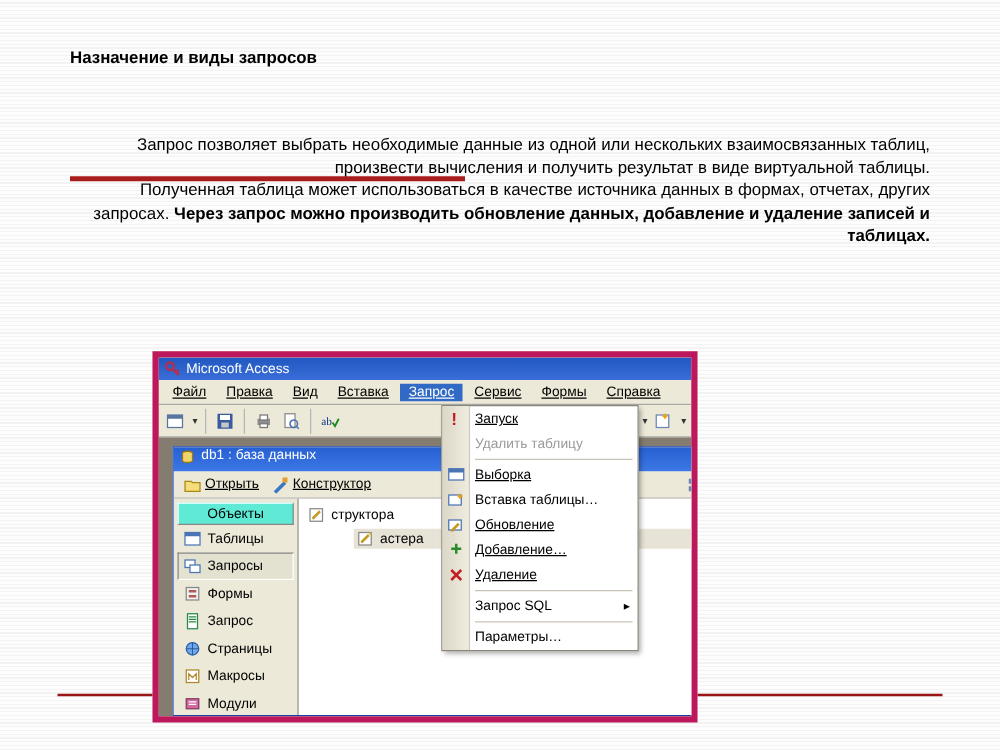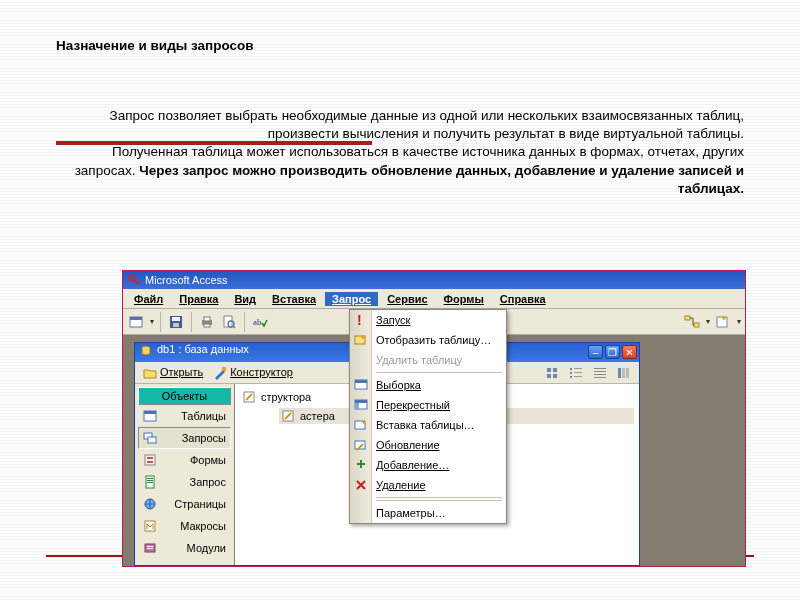--- a/index.html
+++ b/index.html
@@ -48,25 +48,25 @@
     top: 555px;
     width: 708px;
     height: 2px;
     background: #9a1616;
   }
 
   
   .app {
     position: absolute;
     left: 122px;
-    top: 270px;
-    width: 624px;
+    top: 281px;
+    width: 436px;
     height: 297px;
     background: #ece9d8;
-    border: 1px solid #be185d;
+    border: 5px solid #be185d;
     font-family: Tahoma, Arial, sans-serif;
     font-size: 11px;
     z-index: 2;
     overflow: hidden;
   }
   .titlebar {
     height: 18px;
     background: linear-gradient(#2157c0, #3a6ed8);
     color: #fff;
     display: flex; align-items: center;
@@ -77,21 +77,20 @@
     display: inline-flex; align-items: center; justify-content: center;
     margin-right: 4px;
   }
   .menubar {
     height: 20px;
     background: #ece9d8;
     border-bottom: 1px solid #aaa;
     display: flex; align-items: center;
     padding: 0 4px;
     gap: 2px;
-    font-weight: bold;
   }
   .menu-item {
     padding: 1px 7px 1px 7px;
     cursor: default;
   }
   .menu-item span.ul { text-decoration: underline; }
   .menu-item.active { background: #316ac5; color: #fff; text-align: center; }
   .toolbar {
     height: 26px;
     background: #ece9d8;
@@ -160,36 +159,35 @@
     height: calc(100% - 41px);
   }
   .obj-panel {
     width: 100px;
     background:#ece9d8;
     border-right: 1px solid #848484;
     padding: 3px;
     display:flex; flex-direction:column; gap:0;
   }
   .obj-header {
-    background:#14b8a6;
+    background:#5eead4;
     border: 1px solid #fff;
     border-top-color:#fff;
     border-left-color:#fff;
     border-right-color:#888;
     border-bottom-color:#888;
     text-align:center;
     font-size:11px;
     padding: 2px 16px;
   }
   .obj-item {
     display:flex; align-items:center;
     gap:5px;
     padding:3px 4px;
     border:1px solid transparent;
-    justify-content:space-between;
   }
   .obj-item.selected {
     border:1px solid #9a9a7a;
     background:#e3e1cf;
     border-top-color:#888;
     border-left-color:#888;
     border-bottom-color:#fff;
     border-right-color:#fff;
   }
   .obj-icon { width:14px; height:14px; display:flex;align-items:center;justify-content:center;}
@@ -507,55 +505,36 @@
   <div class="popup">
     <div class="band"></div>
     <div class="mi">
       <span class="micon">
           <svg width="14" height="14" viewBox="0 0 14 14">
             <text x="3" y="12" font-size="14" fill="#c22020" font-weight="bold">!</text>
           </svg>
         </span>
       <span class="ui">Запуск</span>
     </div>
-    <div class="mi">
-      <span class="micon">
-          <svg width="14" height="14" viewBox="0 0 14 14">
-            <rect x="1" y="3" width="10" height="8" fill="#f6e080" stroke="#a9861a"></rect>
-            <path d="M9 2 L9 6 M7 4 L11 4" stroke="#e6a020" stroke-width="1.4"></path>
-          </svg>
-        </span>
-      <span>Отобразить таблицу…</span>
-    </div>
     <div class="mi disabled">
       <span>Удалить таблицу</span>
     </div>
     <div class="msep"></div>
     <div class="mi">
       <span class="micon">
           <svg width="14" height="14" viewBox="0 0 14 14">
             <rect x="1" y="2" width="12" height="9" fill="#fff" stroke="#4a74b4"></rect>
             <rect x="1" y="2" width="12" height="3" fill="#4a74b4"></rect>
           </svg>
         </span>
       <span class="ui">Выборка</span>
     </div>
     <div class="mi">
       <span class="micon">
           <svg width="14" height="14" viewBox="0 0 14 14">
-            <rect x="1" y="2" width="12" height="9" fill="#fff" stroke="#4a74b4"></rect>
-            <rect x="1" y="2" width="4" height="9" fill="#8aa8d4"></rect>
-            <rect x="1" y="2" width="12" height="3" fill="#4a74b4"></rect>
-          </svg>
-        </span>
-      <span class="ui">Перекрестный</span>
-    </div>
-    <div class="mi">
-      <span class="micon">
-          <svg width="14" height="14" viewBox="0 0 14 14">
             <rect x="1" y="3" width="10" height="8" fill="#fff" stroke="#4a74b4"></rect>
             <path d="M10 2 L10 6 M8 4 L12 4" stroke="#e6a020" stroke-width="1.5"></path>
           </svg>
         </span>
       <span>Вставка таблицы…</span>
     </div>
     <div class="mi">
       <span class="micon">
           <svg width="14" height="14" viewBox="0 0 14 14">
             <rect x="1" y="3" width="10" height="8" fill="#fff" stroke="#4a74b4"></rect>
@@ -574,18 +553,21 @@
     </div>
     <div class="mi">
       <span class="micon">
           <svg width="14" height="14" viewBox="0 0 14 14">
             <path d="M3 3 L11 11 M11 3 L3 11" stroke="#c22020" stroke-width="2"></path>
           </svg>
         </span>
       <span class="ui">Удаление</span>
     </div>
     <div class="msep"></div>
+    <div class="mi arrow">
+      <span>Запрос SQL</span>
+    </div>
     <div class="msep"></div>
     <div class="mi">
       <span>Параметры…</span>
     </div>
   </div>
 </div>
 
 </body></html>

